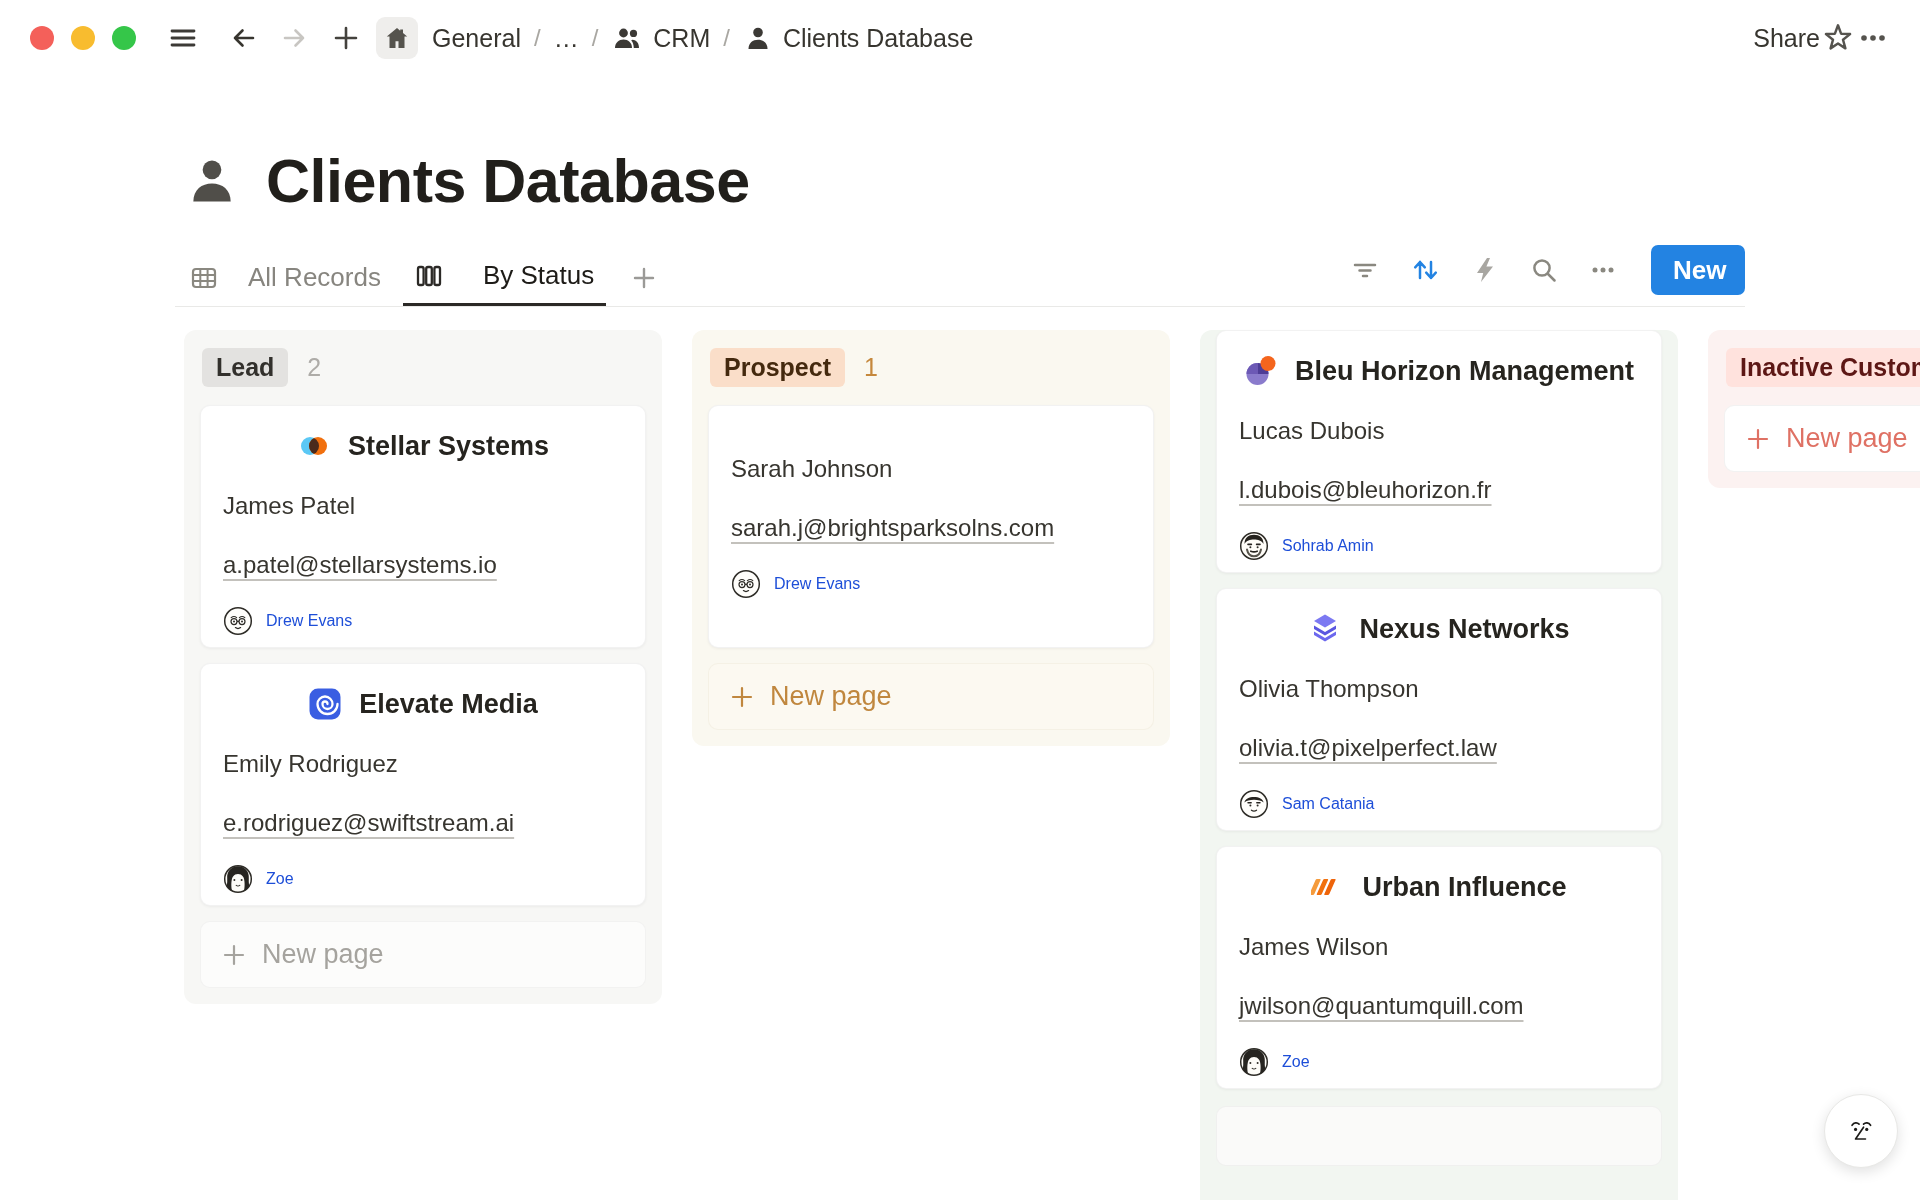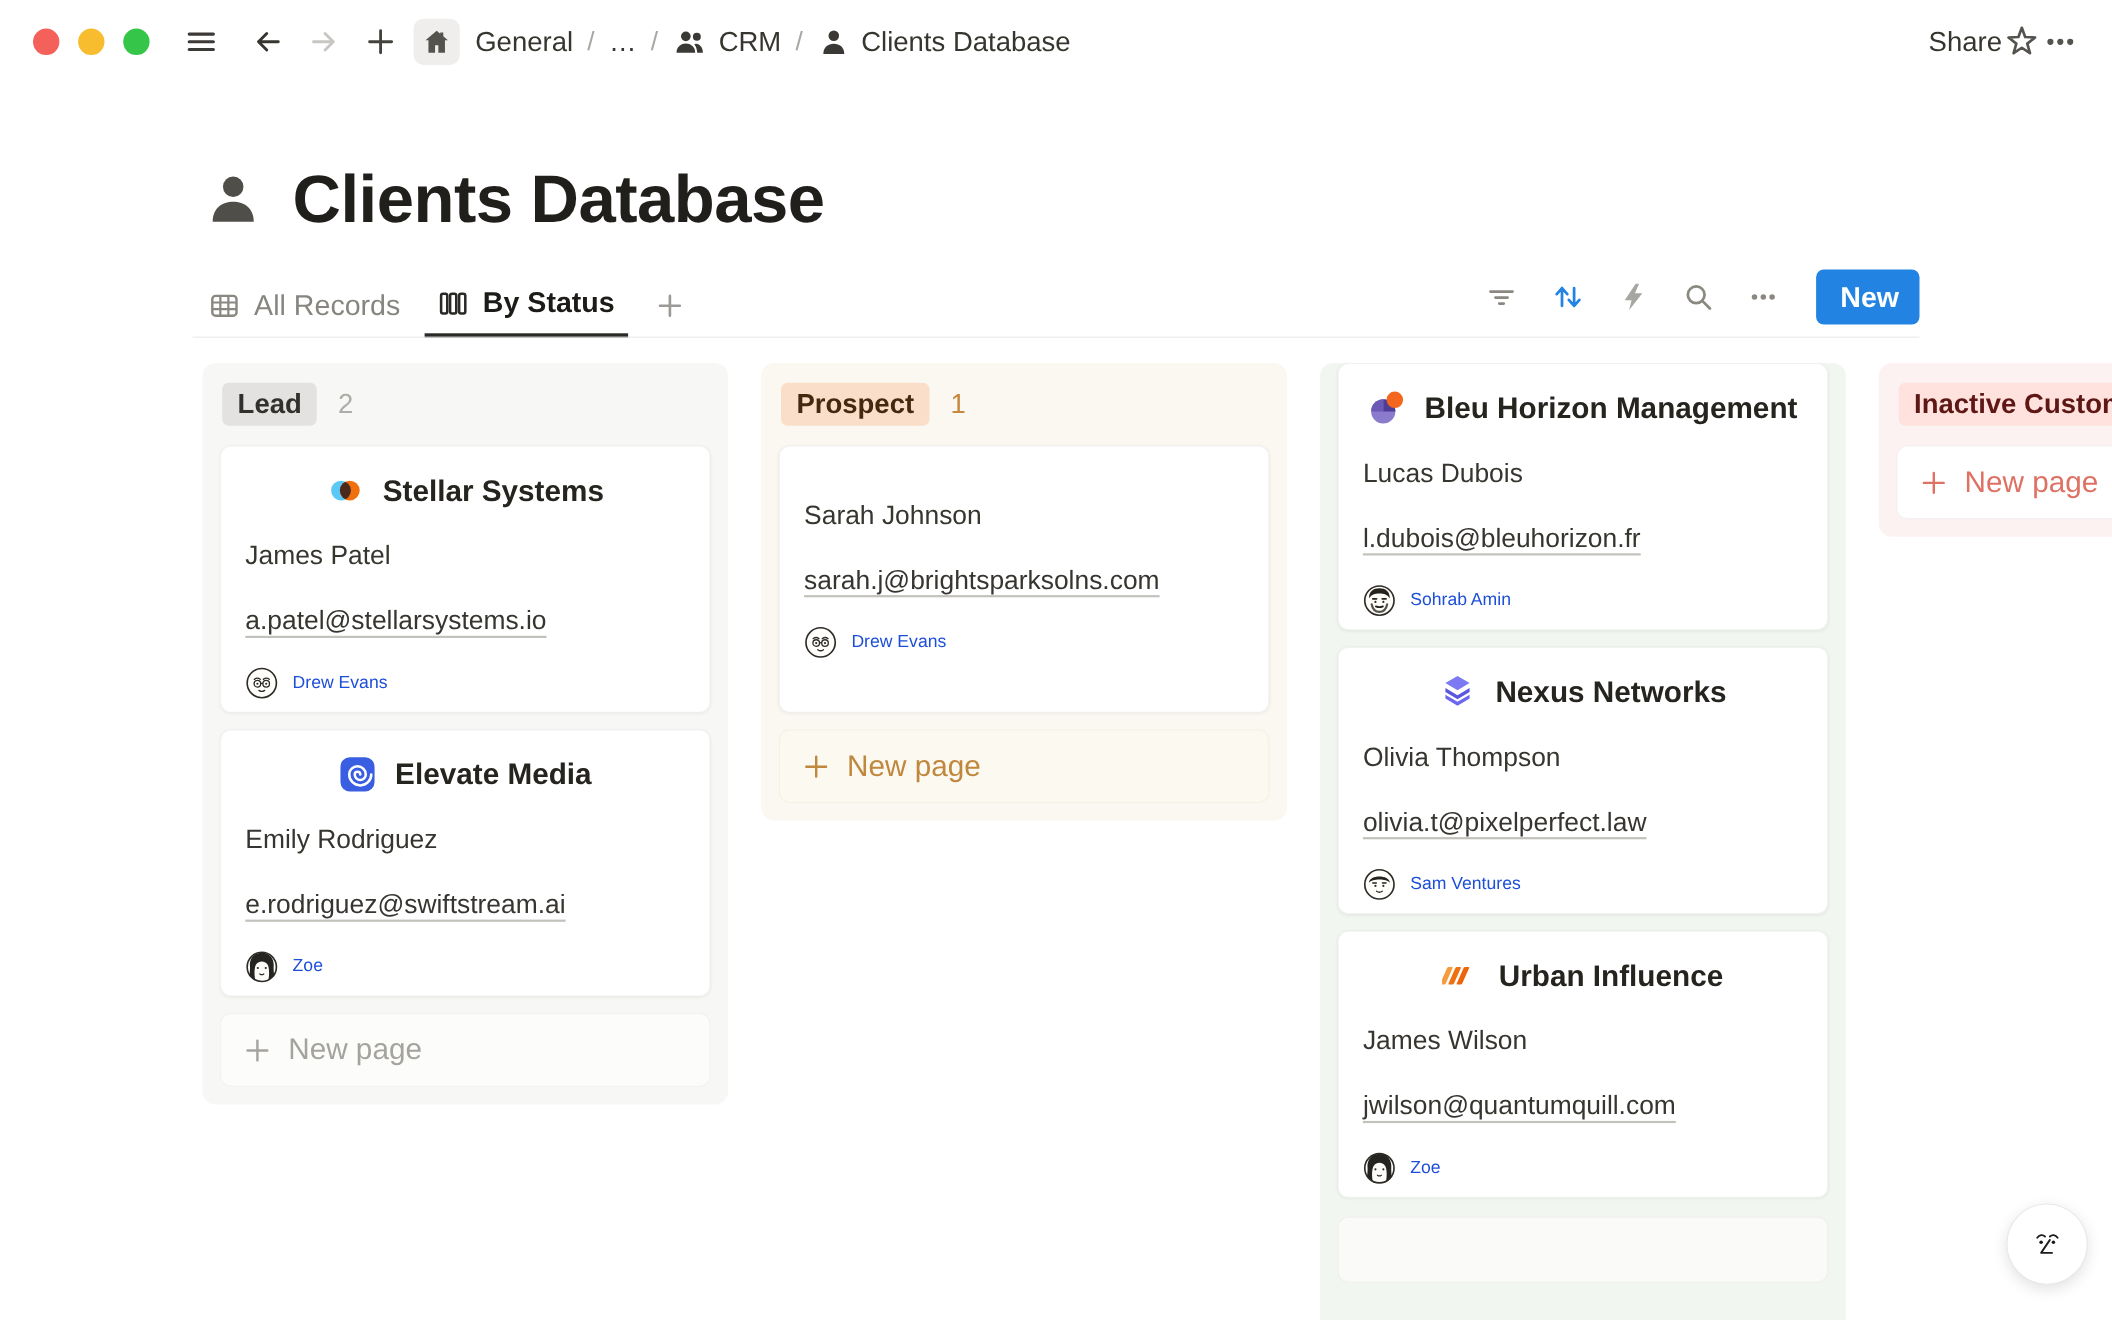--- a/index.html
+++ b/index.html
@@ -29,25 +29,25 @@
   .topbar-right { margin-left: auto; display: flex; align-items: center; }
   .share-label { font-size: 25px; color: #37352F; }
   
   .page-header {
     position: absolute; left: 184px; top: 146px;
     display: flex; align-items: center; gap: 26px;
   }
   .page-title { font-size: 61px; font-weight: 700; color: #211F1B; letter-spacing: -0.5px; }
   
   .views-row { position: absolute; left: 178px; top: 248px; height: 59px; display: flex; align-items: center; }
-  .tab { display: flex; align-items: center; gap: 13px; height: 59px; padding: 0 12px; margin-right: 10px; }
+  .tab { display: flex; align-items: center; gap: 30px; height: 59px; padding: 0 12px; margin-right: 10px; }
   .tab .tab-label { font-size: 26px; font-weight: 500; }
   .tab.inactive .tab-label { color: #87857F; }
   .tab.active { border-bottom: 4px solid #2B2926; }
-  .tab.active .tab-label { color: #1D1B17; font-weight: 700; }
+  .tab.active .tab-label { color: #1D1B17; font-weight: 400; margin-left: 10px; }
   .tab-plus { margin-left: 14px; }
   .views-divider { position: absolute; left: 175px; top: 306px; width: 1570px; height: 1px; background: #E9E9E7; }
   .toolbar { position: absolute; top: 244px; left: 1350px; width: 395px; height: 52px; display: flex; align-items: center; justify-content: flex-end; gap: 29px; }
   .new-btn { display: flex; align-items: stretch; background: #2383E2; border-radius: 7px; height: 50px; overflow: hidden; margin-left: 4px; }
   .new-btn-main { display: flex; align-items: center; padding: 0 20px 0 22px; color: #fff; font-size: 26px; font-weight: 600; }
   .new-btn-sep { width: 1px; background: rgba(255,255,255,0.35); margin: 9px 0; }
   
   .col { position: absolute; top: 330px; width: 478px; border-radius: 12px; padding: 0 16px 16px; }
   .col-0 { left: 184px;  background: #F7F7F5; }
   .col-1 { left: 692px;  background: #FAF8F0; }
@@ -390,21 +390,21 @@
     <div class="email">olivia.t@pixelperfect.law</div>
     <div class="owner-row">
       <svg class="avatar" viewBox="0 0 30 30">
         <circle cx="15" cy="15" r="13.3" fill="#FFFEFB" stroke="#2E2C27" stroke-width="1.5"></circle>
         <path d="M5.5 13.5c.4-7.5 18.6-7.5 19 0-3-3.8-16-3.8-19 0z" fill="#26231E"></path>
         <path d="M9 13.8h3.2M17.8 13.8H21" stroke="#26231E" stroke-width="1.4" stroke-linecap="round"></path>
         <circle cx="11.4" cy="16.4" r="1" fill="#2E2C27"></circle>
           <circle cx="18.6" cy="16.4" r="1" fill="#2E2C27"></circle>
         <path d="M12.4 21.2q2.6 1.8 5.2 0" stroke="#2E2C27" stroke-width="1.2" fill="none" stroke-linecap="round"></path>
       </svg>
-      <span class="owner-name">Sam Ventures</span>
+      <span class="owner-name">Sam Catania</span>
     </div>
   </div>
 
   <div class="card" style="margin-bottom:0">
     <div class="card-title-row">
       <svg class="logo" viewBox="0 0 34 34">
         <g transform="translate(9,0) skewX(-24)">
           <rect x="0" y="9" width="5" height="16" rx="1" fill="#F59B3C"></rect>
           <rect x="7.5" y="9" width="5" height="16" rx="1" fill="#F1700E"></rect>
           <rect x="15" y="9" width="5" height="16" rx="1" fill="#EE640A"></rect>

